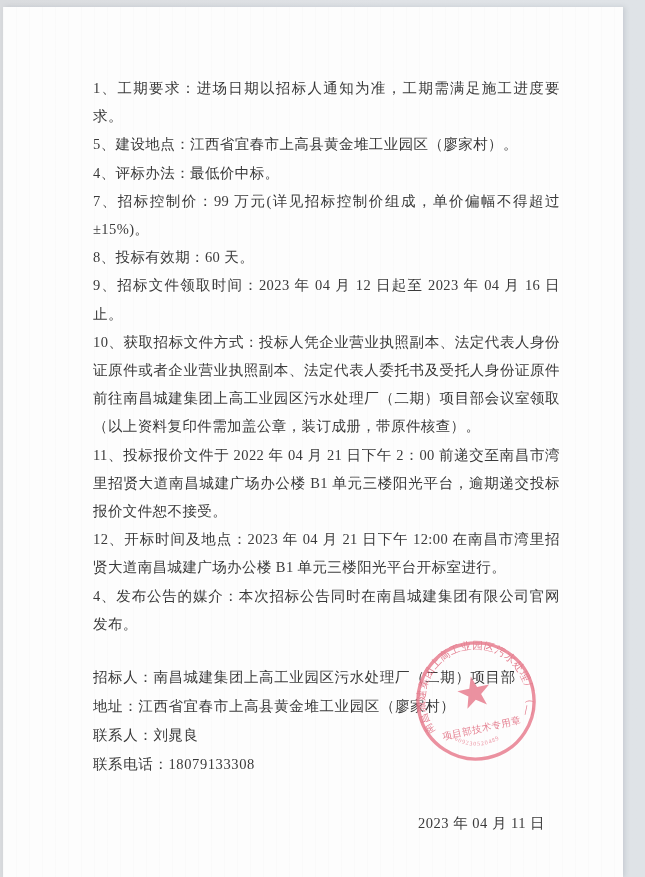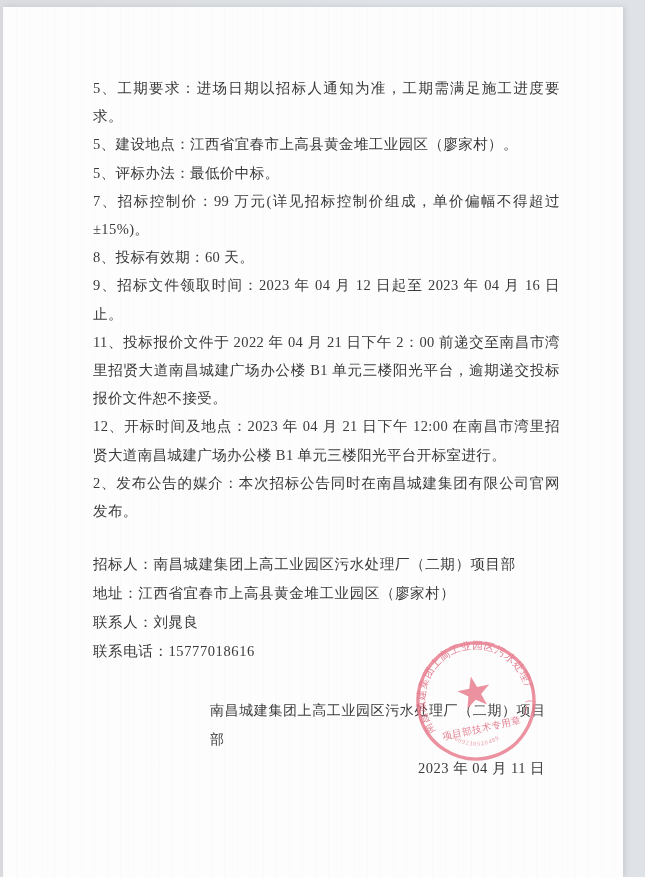--- a/index.html
+++ b/index.html
@@ -44,53 +44,53 @@
   .seal svg{display:block;width:124px;height:124px;}
 </style>
 </head>
 <body>
 
 <div class="page">
   <div class="content">
 
     <div class="body-text">
 
-        <p>5、工期要求：进场日期以招标人通知为准，工期需满足施工进度要求。</p>
+        <p>1、工期要求：进场日期以招标人通知为准，工期需满足施工进度要求。</p>
 
         <p>5、建设地点：江西省宜春市上高县黄金堆工业园区（廖家村）。</p>
 
-        <p>5、评标办法：最低价中标。</p>
+        <p>4、评标办法：最低价中标。</p>
 
         <p>7、招标控制价：99 万元(详见招标控制价组成，单价偏幅不得超过±15%)。</p>
 
         <p>8、投标有效期：60 天。</p>
 
         <p>9、招标文件领取时间：2023 年 04 月 12 日起至 2023 年 04 月 16 日止。</p>
 
+        <p>10、获取招标文件方式：投标人凭企业营业执照副本、法定代表人身份证原件或者企业营业执照副本、法定代表人委托书及受托人身份证原件前往南昌城建集团上高工业园区污水处理厂（二期）项目部会议室领取（以上资料复印件需加盖公章，装订成册，带原件核查）。</p>
 
         <p>11、投标报价文件于 2022 年 04 月 21 日下午 2：00 前递交至南昌市湾里招贤大道南昌城建广场办公楼 B1 单元三楼阳光平台，逾期递交投标报价文件恕不接受。</p>
 
         <p>12、开标时间及地点：2023 年 04 月 21 日下午 12:00 在南昌市湾里招贤大道南昌城建广场办公楼 B1 单元三楼阳光平台开标室进行。</p>
 
-        <p>2、发布公告的媒介：本次招标公告同时在南昌城建集团有限公司官网发布。</p>
+        <p>4、发布公告的媒介：本次招标公告同时在南昌城建集团有限公司官网发布。</p>
       </div>
 
     <div class="contact">
 
         <p>招标人：南昌城建集团上高工业园区污水处理厂（二期）项目部</p>
 
         <p>地址：江西省宜春市上高县黄金堆工业园区（廖家村）</p>
 
         <p>联系人：刘晁良</p>
 
-        <p>联系电话：15777018616</p>
+        <p>联系电话：18079133308</p>
       </div>
 
     <div class="signature">
-      <p class="sig-org">南昌城建集团上高工业园区污水处理厂（二期）项目部</p>
       <p class="sig-date">2023 年 04 月 11 日</p>
     </div>
 
   </div>
 
   <div class="seal">
     <svg viewBox="0 0 124 124" xmlns="http://www.w3.org/2000/svg">
       <defs>
         <path id="ringPath" d="M 17 85 A 51 51 0 1 1 107 85" fill="none"></path>
         <path id="numPath" d="M 26 88 A 44 44 0 0 0 98 88" fill="none"></path>

